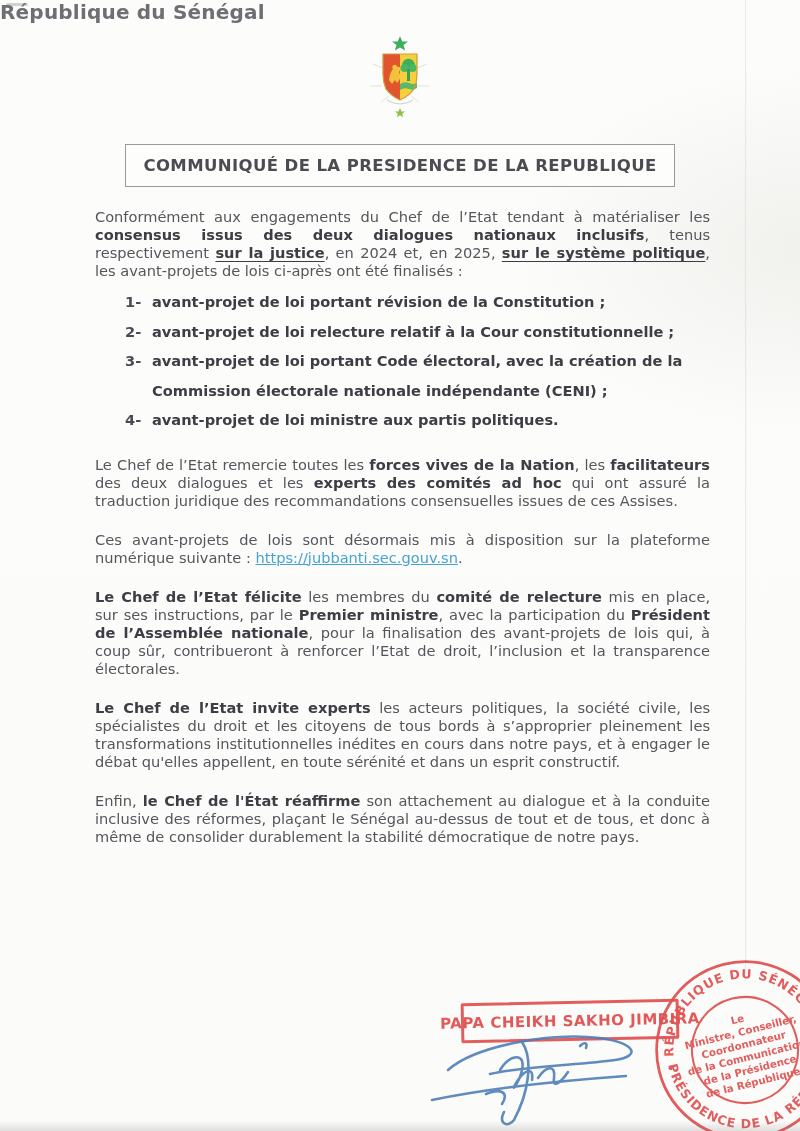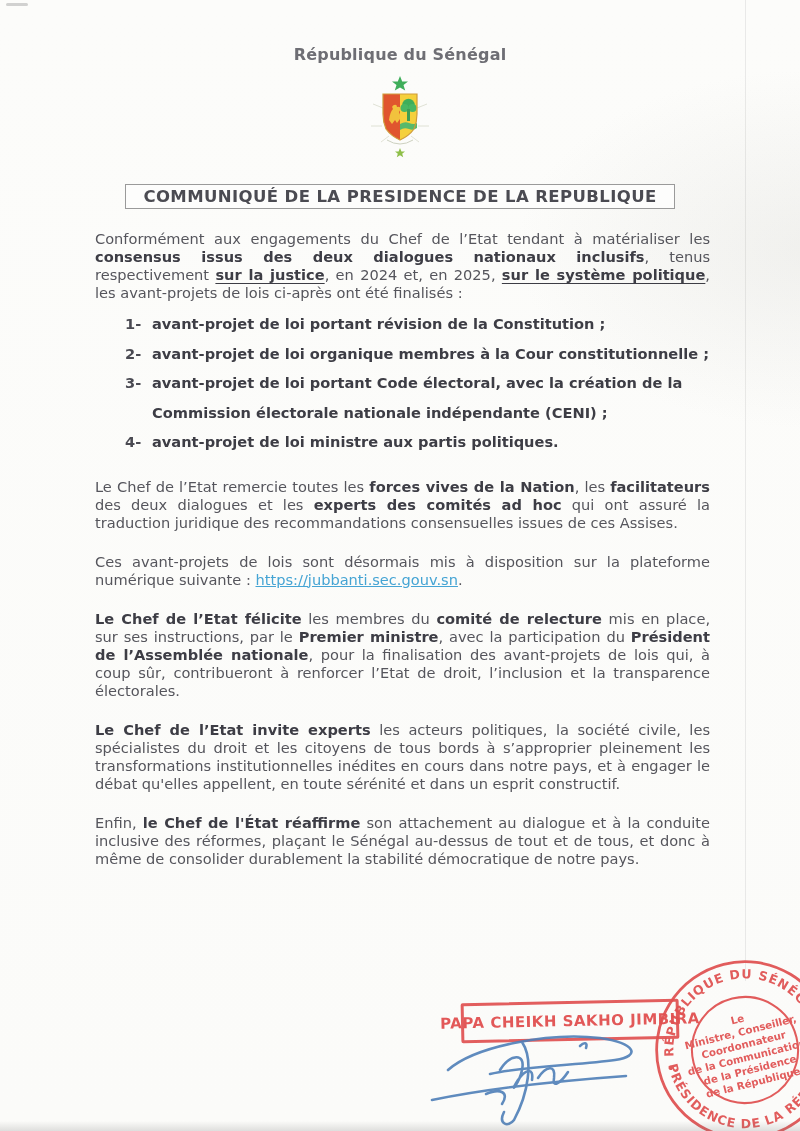--- a/index.html
+++ b/index.html
@@ -24,35 +24,35 @@
     pointer-events:none;
   }
   .scan-line{
     position:absolute;top:0;bottom:150px;left:745px;width:1px;
     background:rgba(150,150,150,.18);
   }
   .speck{position:absolute;left:6px;top:3px;width:22px;height:3px;background:rgba(130,130,130,.35);border-radius:2px;}
 
   
   .country{
-    margin-top:45px;text-align:center;
-    font-size:16px;font-weight:bold;color:#6e6e74;letter-spacing:.2px;
+    
+    font-size:20px;font-weight:bold;color:#6e6e74;letter-spacing:.2px;
   }
   .arms{display:block;margin:10px auto 4px auto;}
   .motto{
     text-align:center;margin-top:14px;
     font-family:"DejaVu Serif","Liberation Serif",serif;
     font-style:italic;font-weight:bold;
     font-size:19px;color:#5d5d68;letter-spacing:.5px;
   }
   .title-wrap{text-align:center;margin-top:26px;}
   .title-box{
     display:inline-block;
     border:1.5px solid #9a9a9a;
-    padding:2px 17px;
+    padding:11px 17px;
     font-size:16.5px;font-weight:bold;color:#4b4b52;letter-spacing:.4px;
     background:#fdfdfc;
   }
 
   
   .doc{
     margin:0 90px 0 95px;
     font-size:14.6px;color:#55555c;
     text-align:justify;
   }
@@ -128,21 +128,21 @@
   <div class="doc">
     <p class="para"><span>Conformément aux engagements du Chef de l’Etat tendant à matérialiser les </span><span class="b">consensus issus des deux dialogues nationaux inclusifs</span><span>, tenus respectivement </span><span class="b u">sur la justice</span><span>, en 2024 et, en 2025, </span><span class="b u">sur le système politique</span><span>, les avant-projets de lois ci-après ont été finalisés :</span></p>
 
     <div class="list">
       <div class="li">
         <span class="num">1-</span>
         <span class="li-text"><span class="b">avant-projet de loi portant révision de la Constitution ;</span></span>
       </div>
       <div class="li">
         <span class="num">2-</span>
-        <span class="li-text"><span class="b">avant-projet de loi organique membres à la Cour constitutionnelle ;</span></span>
+        <span class="li-text"><span class="b">avant-projet de loi relecture relatif à la Cour constitutionnelle ;</span></span>
       </div>
       <div class="li">
         <span class="num">3-</span>
         <span class="li-text"><span class="b">avant-projet de loi portant Code électoral, avec la création de la Commission électorale nationale indépendante (CENI) ;</span></span>
       </div>
       <div class="li">
         <span class="num">4-</span>
         <span class="li-text"><span class="b">avant-projet de loi ministre aux partis politiques.</span></span>
       </div>
     </div>

